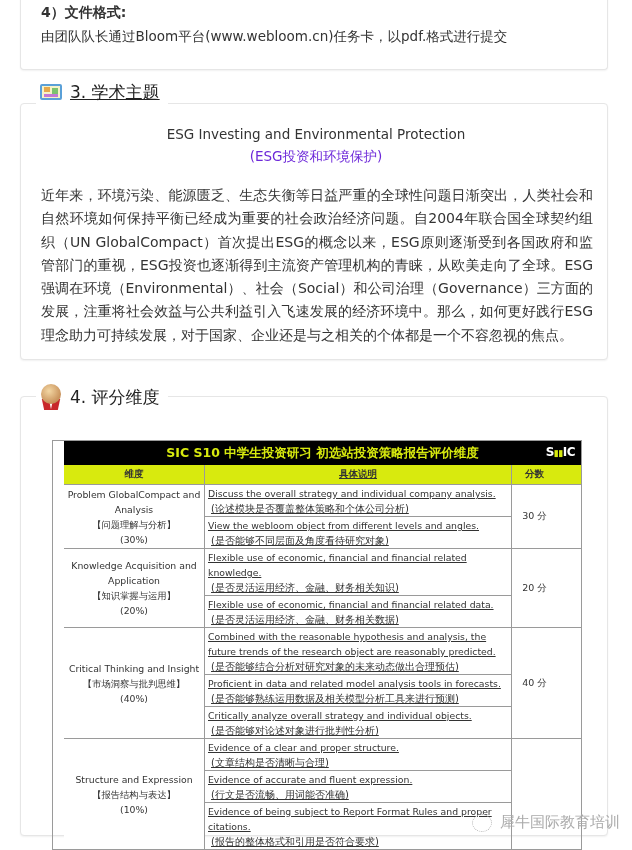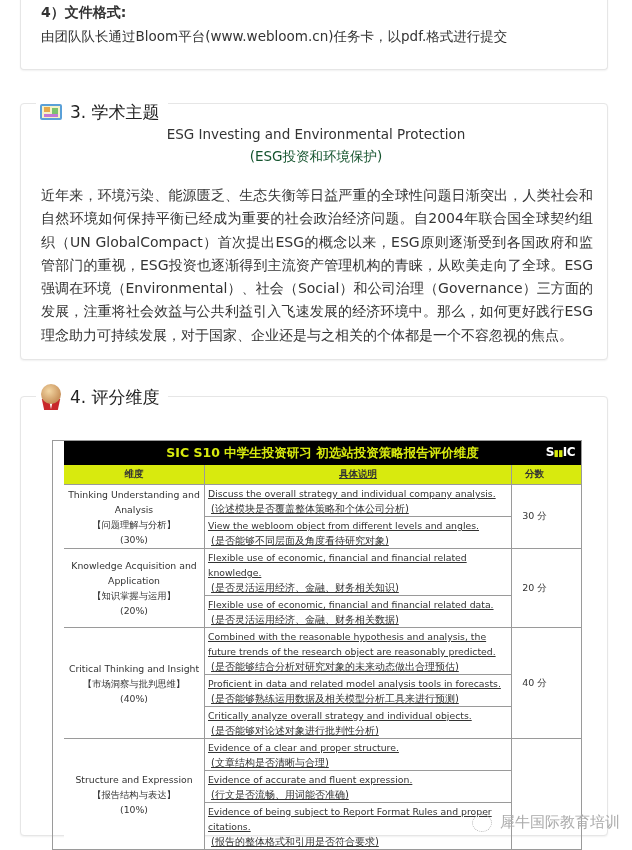--- a/index.html
+++ b/index.html
@@ -15,36 +15,36 @@
   #card-topic { top: 103px; height: 257px; }
   #card-score { top: 396px; height: 440px; }
 
   .fmt-heading { position: absolute; left: 20px; top: 10px; font-size: 14px; font-weight: bold; color: #333; }
   .fmt-text { position: absolute; left: 20px; top: 34px; font-size: 13.5px; color: #333; white-space: nowrap; }
 
   .section-title {
     position: absolute; left: 36px; background: #fff; padding: 0 8px 0 4px;
     display: flex; align-items: center; gap: 8px; font-size: 17px; color: #222;
   }
-  #title-topic { top: 100px; height: 24px; }
+  #title-topic { top: 80px; height: 24px; text-decoration: underline; }
   #title-score { top: 383px; height: 28px; }
 
   .icon-board { width: 22px; height: 18px; position: relative; }
   .icon-board .frame { position:absolute; left:0; top:1px; width:22px; height:16px; border:2px solid #5aa0d8; background:#f6f3c9; border-radius:2px; }
   .icon-board .p1 { position:absolute; left:4px; top:4px; width:6px; height:5px; background:#e6a94b; }
   .icon-board .p2 { position:absolute; left:12px; top:5px; width:6px; height:6px; background:#7cc36e; }
   .icon-board .p3 { position:absolute; left:4px; top:11px; width:14px; height:3px; background:#c27ad6; }
 
   .icon-medal { width: 22px; height: 26px; position: relative; }
   .icon-medal .disc { position:absolute; left:1px; top:0; width:20px; height:20px; border-radius:50%; background: radial-gradient(circle at 40% 35%, #f3d7a4, #c8915a 70%, #9c6a3c); }
   .icon-medal .rib1 { position:absolute; left:3px; top:15px; width:7px; height:11px; background:#c8282b; transform: skewX(12deg); }
   .icon-medal .rib2 { position:absolute; left:12px; top:15px; width:7px; height:11px; background:#c8282b; transform: skewX(-12deg); }
 
   .topic-en { position:absolute; top: 126px; left: 0; width: 632px; text-align:center; font-size: 13.5px; color:#333; }
-  .topic-cn { position:absolute; top: 148px; left: 0; width: 632px; text-align:center; font-size: 13.5px; color:#14532d; }
+  .topic-cn { position:absolute; top: 148px; left: 0; width: 632px; text-align:center; font-size: 13.5px; color:#6d28d9; }
   .topic-para { position:absolute; left: 41px; top: 184px; width: 552px; font-size: 14px; line-height: 23.3px; color:#333; text-align: justify; }
 
   
   .rubric { position:absolute; left: 52px; top: 440px; width: 530px; border: 1px solid #9a9a9a; font-family: "DejaVu Sans", sans-serif; padding-left: 11px; }
   .rubric-title { height: 24px; background:#000; color:#d8ea0e; font-weight:bold; font-size: 12.5px; display:flex; align-items:center; justify-content:center; position:relative; }
   .rubric-logo { position:absolute; right: 6px; top: 4px; color:#fff; font-weight:bold; font-size: 12px; letter-spacing: -0.5px; }
   .rubric-logo .bars { display:inline-block; color:#d8ea0e; font-size: 9px; }
   .hdr { display:flex; height: 19px; background:#d8ea0e; font-size: 9.5px; font-weight: bold; color:#333; }
   .hdr div { display:flex; align-items:center; justify-content:center; }
   .c1 { width: 141px; border-right: 1px solid #9a9a9a; }
@@ -98,21 +98,21 @@
     <span class="rubric-logo">S<span class="bars">▮▮</span>IC</span>
   </div>
   <div class="hdr">
     <div class="c1">维度</div>
     <div class="c2">具体说明</div>
     <div class="c3">分数</div>
   </div>
 
   <div class="group">
     <div class="c1">
-      <span>Thinking Understanding and Analysis</span>
+      <span>Problem GlobalCompact and Analysis</span>
       <span>【问题理解与分析】</span>
       <span>(30%)</span>
     </div>
     <div class="c2">
       <div class="crit">
         <div>Discuss the overall strategy and individual company analysis.</div>
         <div class="cn">(论述模块是否覆盖整体策略和个体公司分析)</div>
       </div>
       <div class="crit">
         <div>View the webloom object from different levels and angles.</div>

